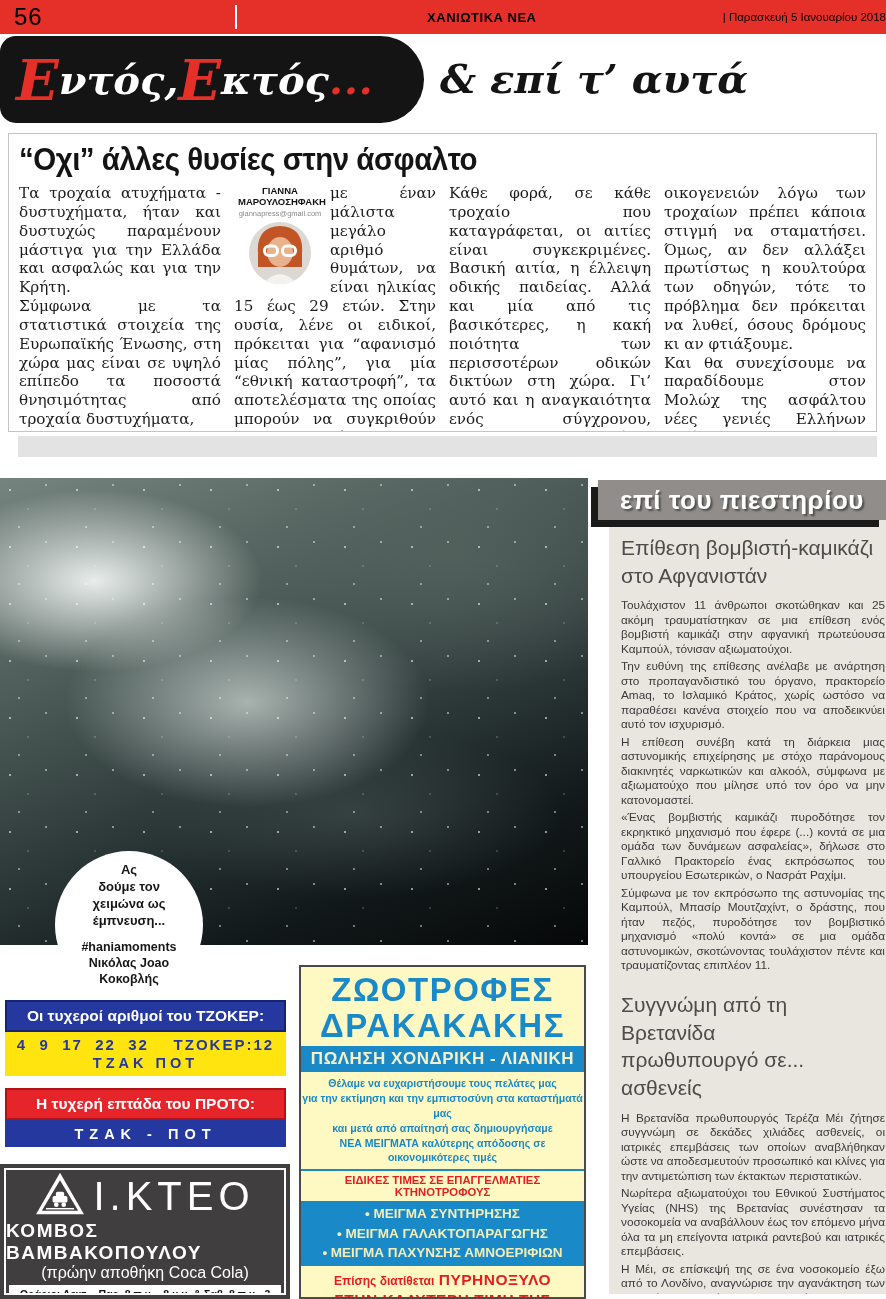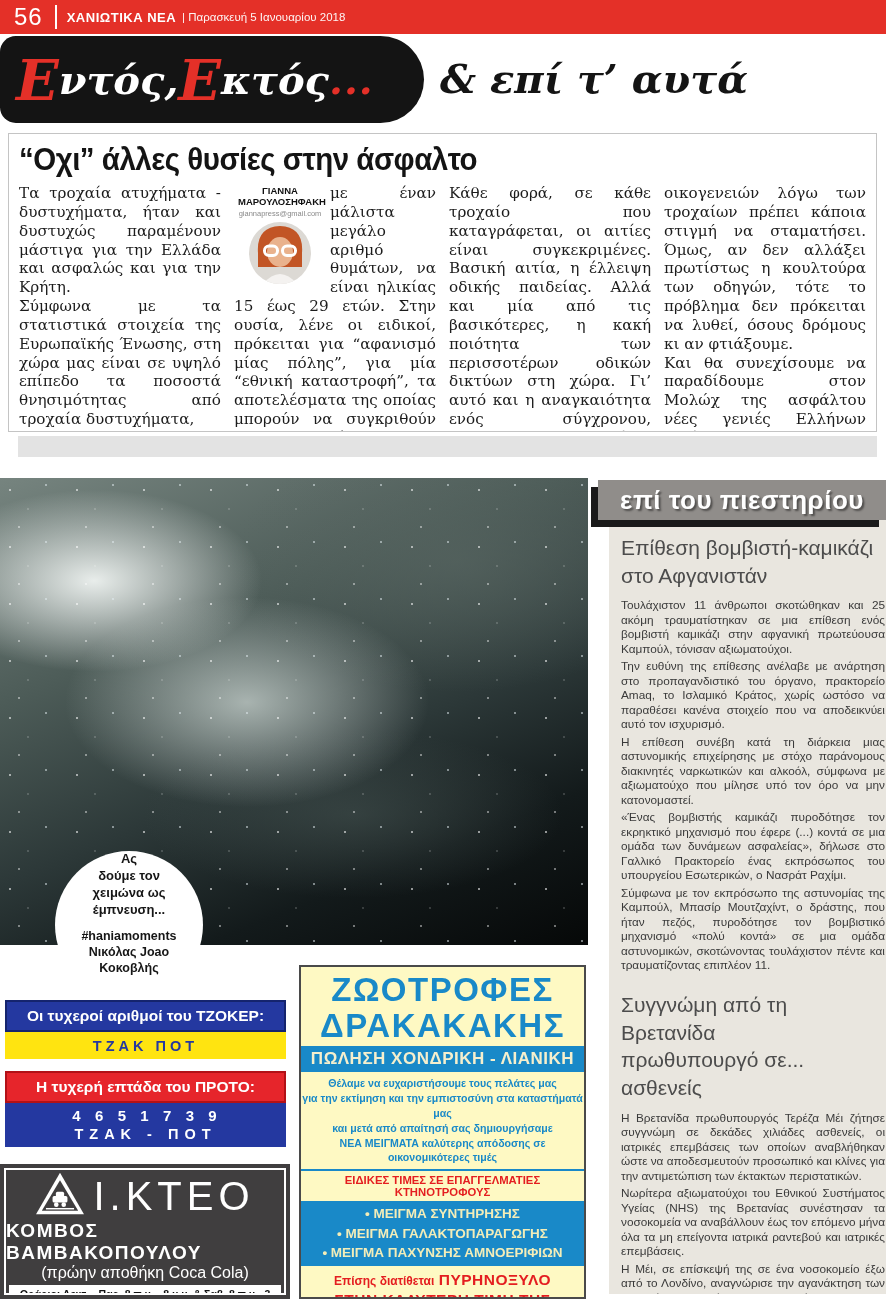--- a/index.html
+++ b/index.html
@@ -1,21 +1,21 @@
 <!DOCTYPE html>
 <html><head>
 <meta charset="utf-8">
 <style>
   html,body{margin:0;padding:0;background:#fff;}
   .page{position:relative;width:886px;height:1299px;background:#fff;overflow:hidden;
         font-family:"Liberation Sans",sans-serif;}
 
   
   .topbar{position:absolute;left:0;top:0;width:886px;height:34px;background:#e43028;
-          display:flex;align-items:center;color:#ffffff;}
+          display:flex;align-items:center;color:#000000;justify-content:space-between;}
   .pagenum{font-size:24px;font-weight:400;margin-left:14px;letter-spacing:1px;}
   .topdiv{width:2px;height:24px;background:#fff;margin:0 10px 0 12px;}
   .masthead{font-weight:bold;font-size:13px;letter-spacing:.5px;}
   .issue{font-size:11.5px;margin-left:6px;font-weight:400;opacity:.95;}
 
   
   .title-black{position:absolute;left:0;top:36px;width:424px;height:87px;background:#141414;
                border-radius:16px 44px 44px 16px;display:flex;align-items:center;padding-left:16px;
                box-sizing:border-box;font-family:"DejaVu Serif",serif;font-style:italic;font-weight:bold;}
   .title-black .cap{color:#e43028;font-size:56px;line-height:1;}
@@ -49,21 +49,21 @@
   .drops{position:absolute;inset:0;
     background-image:
       radial-gradient(circle 1.6px at 10px 12px, rgba(255,255,255,.55) 55%, transparent 62%),
       radial-gradient(circle 1.2px at 28px 31px, rgba(255,255,255,.38) 55%, transparent 62%),
       radial-gradient(circle 1.9px at 46px 7px,  rgba(228,238,242,.5) 55%, transparent 62%),
       radial-gradient(circle 1px   at 57px 41px, rgba(255,255,255,.33) 55%, transparent 62%),
       radial-gradient(circle 1.4px at 19px 49px, rgba(255,255,255,.42) 55%, transparent 62%);
     background-size:67px 57px;}
   .circle{position:absolute;left:55px;top:851px;width:148px;height:148px;border-radius:50%;
           background:#fff;z-index:4;display:flex;flex-direction:column;align-items:center;
-          text-align:center;}
+          justify-content:center;text-align:center;}
   .cap-top{font-size:13px;font-weight:bold;color:#161616;line-height:1.3;}
   .cap-credit{font-size:12.5px;font-weight:bold;color:#161616;line-height:1.3;margin-top:9px;}
   .prewrap{white-space:pre-line;}
 
   
   .press{position:absolute;left:600px;top:480px;width:286px;height:814px;}
   .press-banner{position:absolute;left:-2px;top:0;width:288px;height:40px;background:#908d8a;
                 box-shadow:-7px 7px 0 #1a1a1a;display:flex;align-items:center;justify-content:center;
                 color:#fff;font-size:26px;font-weight:bold;letter-spacing:.5px;z-index:2;
                 text-shadow:2px 2px 2px rgba(0,0,0,.45);}
@@ -203,25 +203,25 @@
       <p>Η Βρετανίδα πρωθυπουργός Τερέζα Μέι ζήτησε συγγνώμη σε δεκάδες χιλιάδες ασθενείς, οι ιατρικές επεμβάσεις των οποίων αναβλήθηκαν ώστε να αποδεσμευτούν προσωπικό και κλίνες για την αντιμετώπιση των έκτακτων περιστατικών.</p>
       <p>Νωρίτερα αξιωματούχοι του Εθνικού Συστήματος Υγείας (NHS) της Βρετανίας συνέστησαν τα νοσοκομεία να αναβάλλουν έως τον επόμενο μήνα όλα τα μη επείγοντα ιατρικά ραντεβού και ιατρικές επεμβάσεις.</p>
       <p>Η Μέι, σε επίσκεψή της σε ένα νοσοκομείο έξω από το Λονδίνο, αναγνώρισε την αγανάκτηση των ασθενών, που είδαν τις επεμβάσεις τους να αναβάλλονται.</p>
 
     </div>
   </aside>
 
   <div class="lotto">
     <div class="lt-blue">Οι τυχεροί αριθμοί του ΤΖΟΚΕΡ:</div>
     <div class="lt-yellow">
+      <div class="nums">4  9  17  22  32    ΤΖΟΚΕΡ:12</div>
       <div class="res">ΤΖΑΚ ΠΟΤ</div>
     </div>
     <div class="lt-red">Η τυχερή επτάδα του ΠΡΟΤΟ:</div>
     <div class="lt-blue2">
-      <div class="nums">4  6  5  1  7  3  9</div>
       <div class="res sp">ΤΖΑΚ - ΠΟΤ</div>
     </div>
   </div>
 
   <div class="kteo">
     <div class="kteo-in">
       <div class="kteo-brandrow">
         <span class="kteo-tri">
           <svg viewBox="0 0 60 52" width="50" height="43" aria-hidden="true">
             <polygon points="30,1 59,51 1,51" fill="#ffffff"></polygon>

